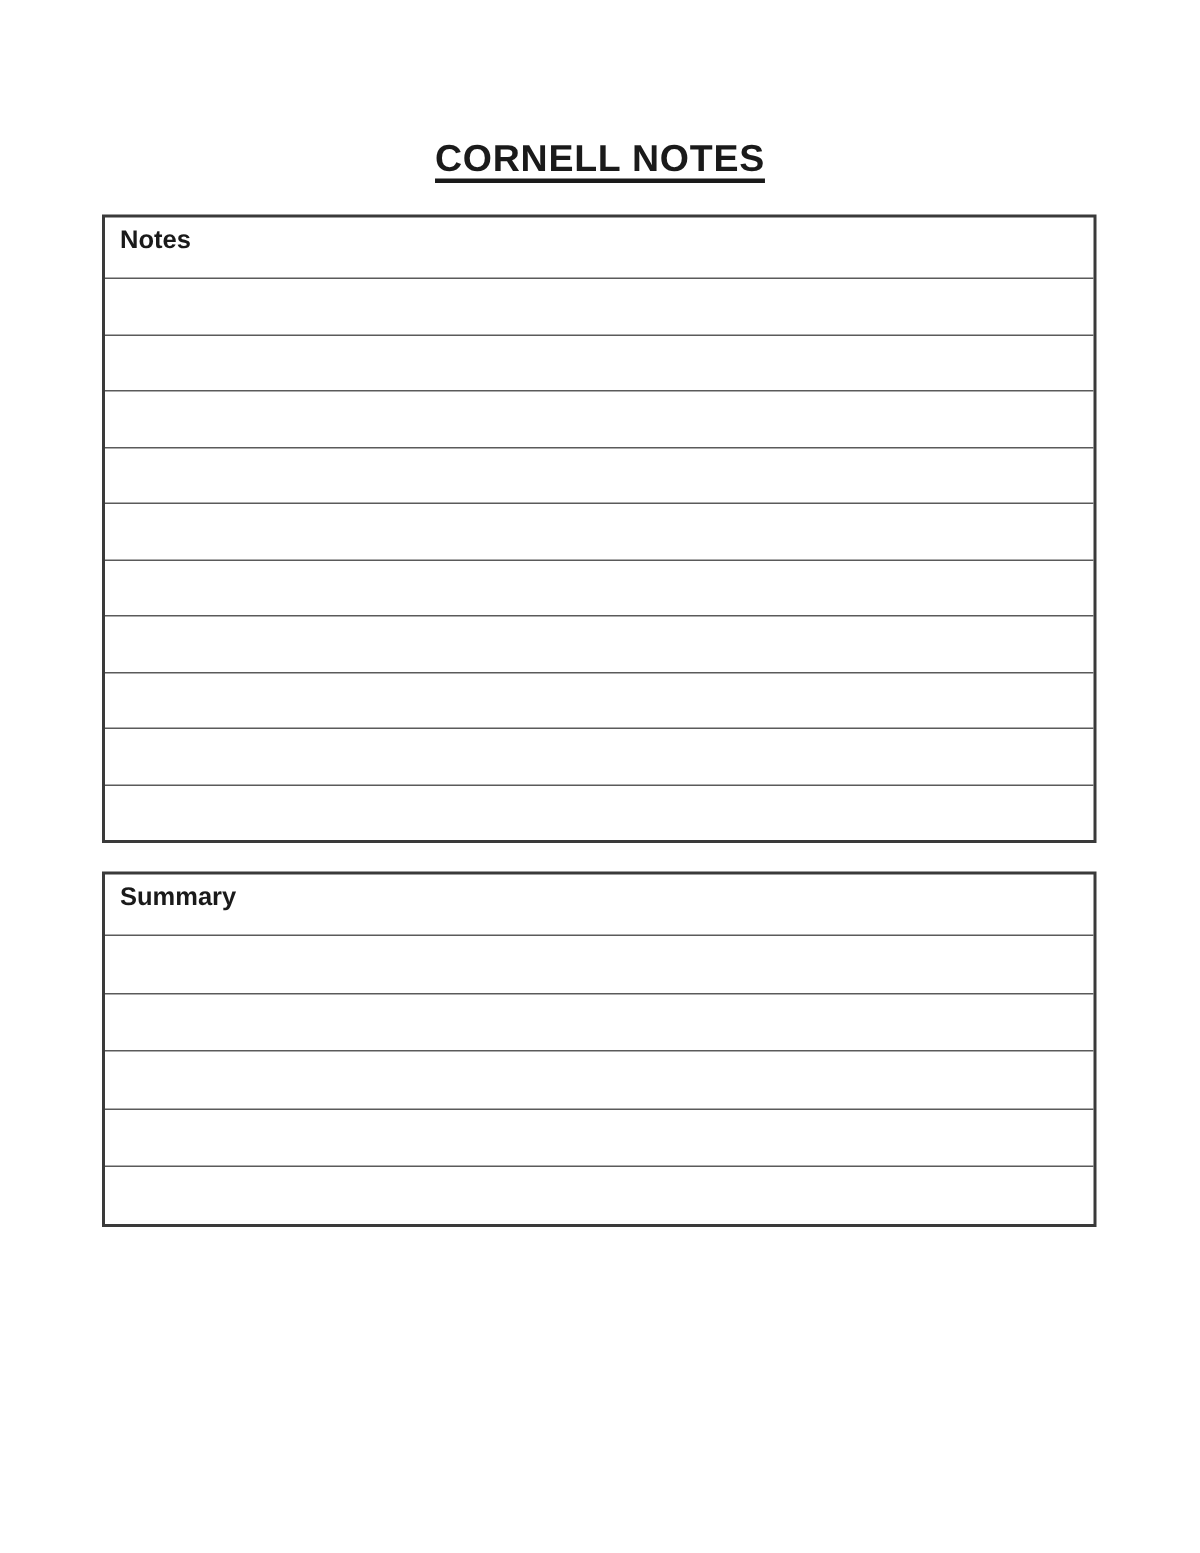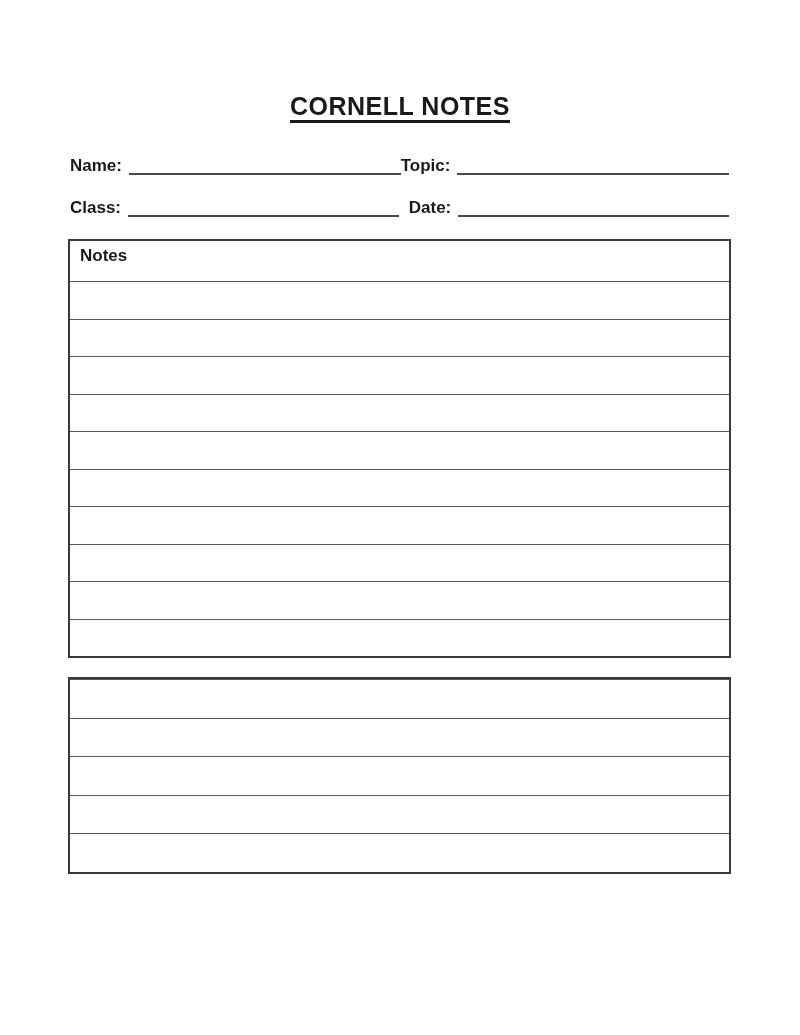--- a/index.html
+++ b/index.html
@@ -83,34 +83,20 @@
   .notes-table .data-row { height: 37.5px; }
   .summary-table .data-row { height: 38.6px; }
 </style>
 </head>
 <body>
 
 <div class="page">
 
   <h1 class="title"><span class="title-text">CORNELL NOTES</span></h1>
 
-  <div class="fields">
-    <div class="field-row">
-      <span class="field-label">Name:</span>
-      <span class="field-line"></span>
-      <span class="field-label">Topic:</span>
-      <span class="field-line"></span>
-    </div>
-    <div class="field-row">
-      <span class="field-label">Class:</span>
-      <span class="field-line with-gap"></span>
-      <span class="field-label">Date:</span>
-      <span class="field-line"></span>
-    </div>
-  </div>
 
   <div class="sheet-table notes-table">
     <div class="header-row">
       <span>Notes</span>
     </div>
     <div>
 
     <div class="data-row"></div>
         <div class="data-row"></div>
         <div class="data-row"></div>
@@ -118,20 +104,23 @@
         <div class="data-row"></div>
         <div class="data-row"></div>
         <div class="data-row"></div>
         <div class="data-row"></div>
         <div class="data-row"></div>
         <div class="data-row"></div>
       </div>
   </div>
 
   <div class="sheet-table summary-table">
+    <div class="header-row">
+      <span>Summary</span>
+    </div>
     <div>
 
     <div class="data-row"></div>
         <div class="data-row"></div>
         <div class="data-row"></div>
         <div class="data-row"></div>
         <div class="data-row"></div>
       </div>
   </div>
 

